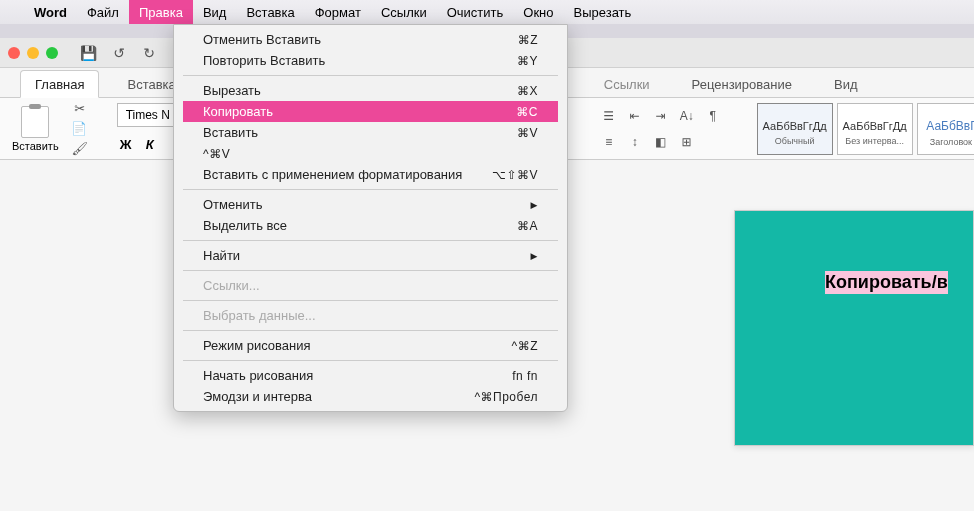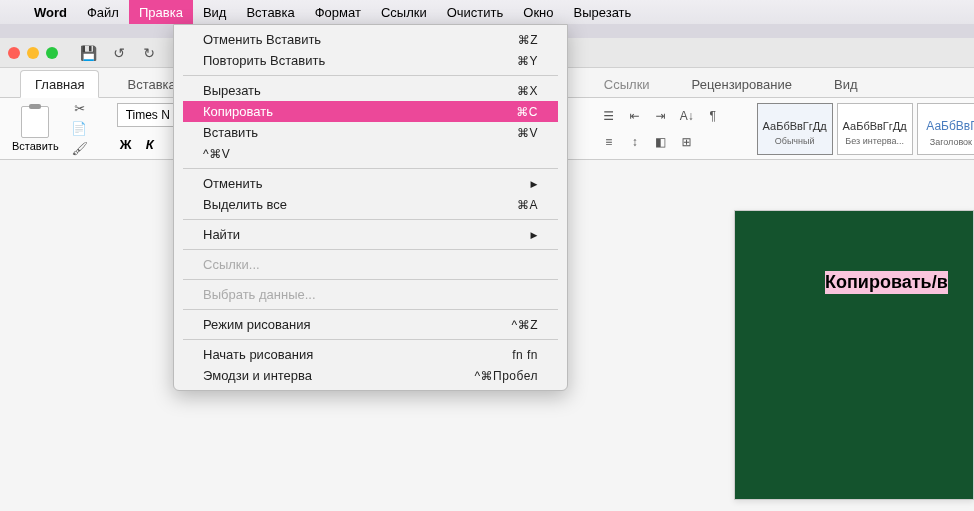--- a/index.html
+++ b/index.html
@@ -56,21 +56,21 @@
 
 .dropdown{position:absolute;left:173px;top:24px;width:395px;background:#f2f2f2;border:1px solid #bbb;border-radius:0 0 6px 6px;box-shadow:0 6px 20px rgba(0,0,0,.25);padding:4px 9px;font-size:13px;z-index:100;}
 .dd-item{display:flex;justify-content:space-between;align-items:center;height:21px;padding:0 20px;color:#222;}
 .dd-item.hl{background:#ec4899;color:#fff;}
 .dd-item.dis{color:#aaa;}
 .dd-sep{height:1px;background:#ccc;margin:4px 0;}
 .dd-short{font-size:12px;letter-spacing:0.5px;}
 
 
 .doc-area{position:absolute;left:0;top:160px;right:0;bottom:0;background:#f5f5f5;}
-.page{position:absolute;right:0;top:50px;width:240px;height:290px;background:#14532d;border:1px solid #ccc;box-shadow:0 2px 6px rgba(0,0,0,.1);}
+.page{position:absolute;right:0;top:50px;width:240px;height:236px;background:#14b8a6;border:1px solid #ccc;box-shadow:0 2px 6px rgba(0,0,0,.1);}
 .sel-text{position:absolute;top:60px;left:90px;font-size:18px;font-weight:bold;background:#f9c5dd;padding:1px 0;}
 </style>
 </head>
 <body>
 
 <div class="menubar">
   <span class="apple"></span>
   <span class="mi app">Word</span>
   <span class="mi">Файл</span>
   <span class="mi open">Правка</span>
@@ -185,20 +185,24 @@
       <span>Копировать</span>
       <span class="dd-short">⌘C</span>
     </div>
     <div class="dd-item">
       <span>Вставить</span>
       <span class="dd-short">⌘V</span>
     </div>
     <div class="dd-item">
       <span class="dd-short">^⌘V</span>
     </div>
+    <div class="dd-item">
+      <span>Вставить с применением форматирования</span>
+      <span class="dd-short">⌥⇧⌘V</span>
+    </div>
     <div class="dd-sep"></div>
     <div class="dd-item">
       <span>Отменить</span>
       <span class="dd-short" style="font-size: 9px;">▶</span>
     </div>
     <div class="dd-item">
       <span>Выделить все</span>
       <span class="dd-short">⌘A</span>
     </div>
     <div class="dd-sep"></div>

